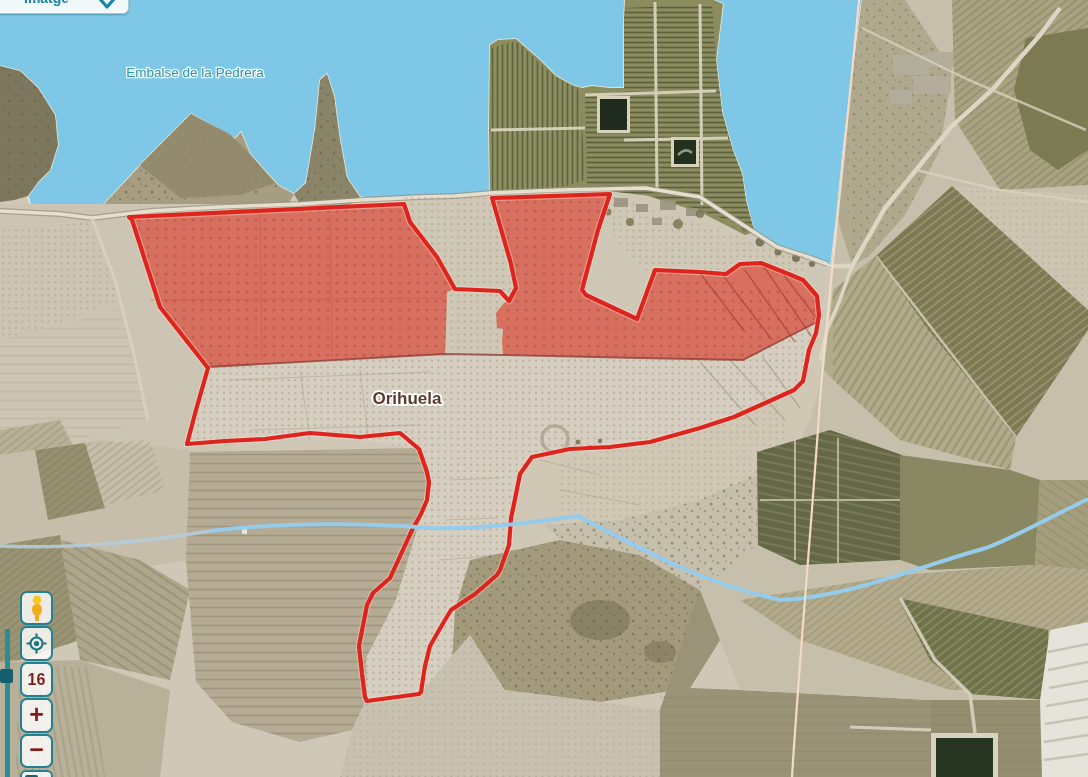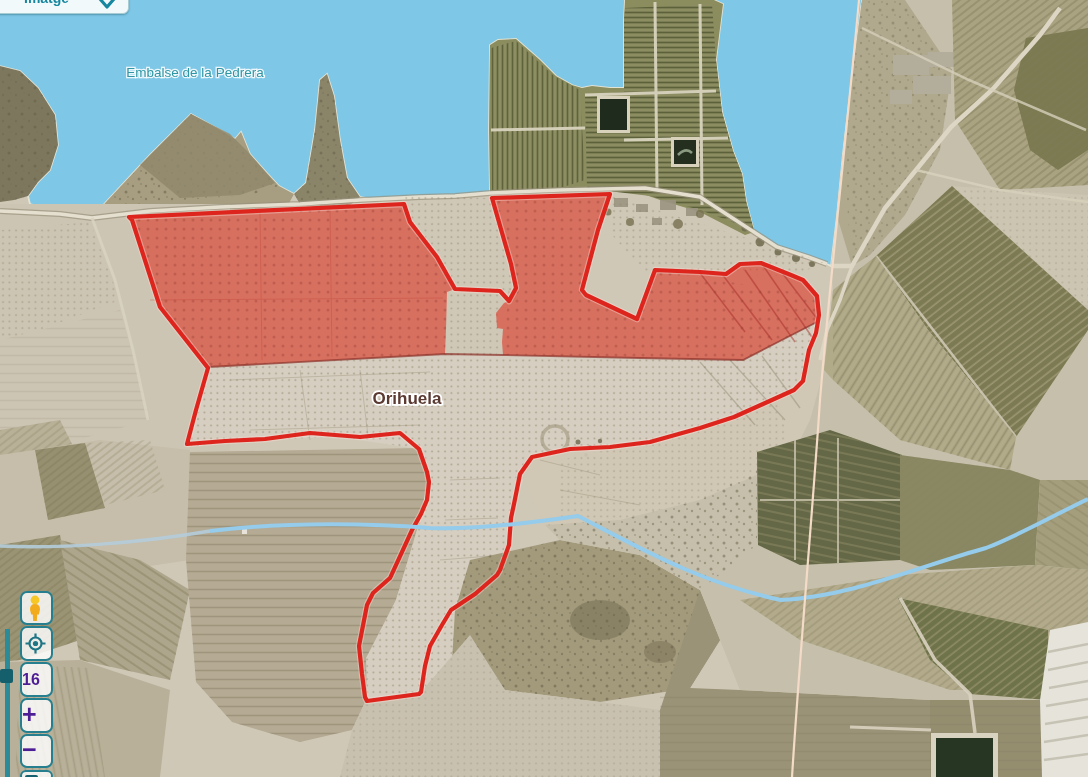--- a/index.html
+++ b/index.html
@@ -1,20 +1,20 @@
 <!DOCTYPE html>
 <html><head>
 <meta charset="utf-8">
 <style>
   html,body{margin:0;padding:0;width:1088px;height:777px;overflow:hidden;
     font-family:"Liberation Sans",sans-serif;background:#7ec7e8;}
   #map{position:absolute;left:0;top:0;width:1088px;height:777px;filter:blur(0.65px) saturate(0.97);}
   .btn{position:absolute;left:20px;width:29px;height:30px;
     background:rgba(255,255,255,0.82);border:2px solid #257f8e;border-radius:7px;
-    color:#4c1d95;box-sizing:content-box;}
+    color:#7f1d1d;text-align:center;box-sizing:content-box;}
 </style>
 </head>
 <body>
 <svg id="map" width="1088" height="777" viewBox="0 0 1088 777">
 <defs>
 
   <pattern id="dots" width="6.5" height="6.5" patternUnits="userSpaceOnUse">
     <circle cx="3" cy="3" r="1" fill="#8d8469" opacity="0.6"></circle>
   </pattern>
   <pattern id="dotsBig" width="9" height="9" patternUnits="userSpaceOnUse">

